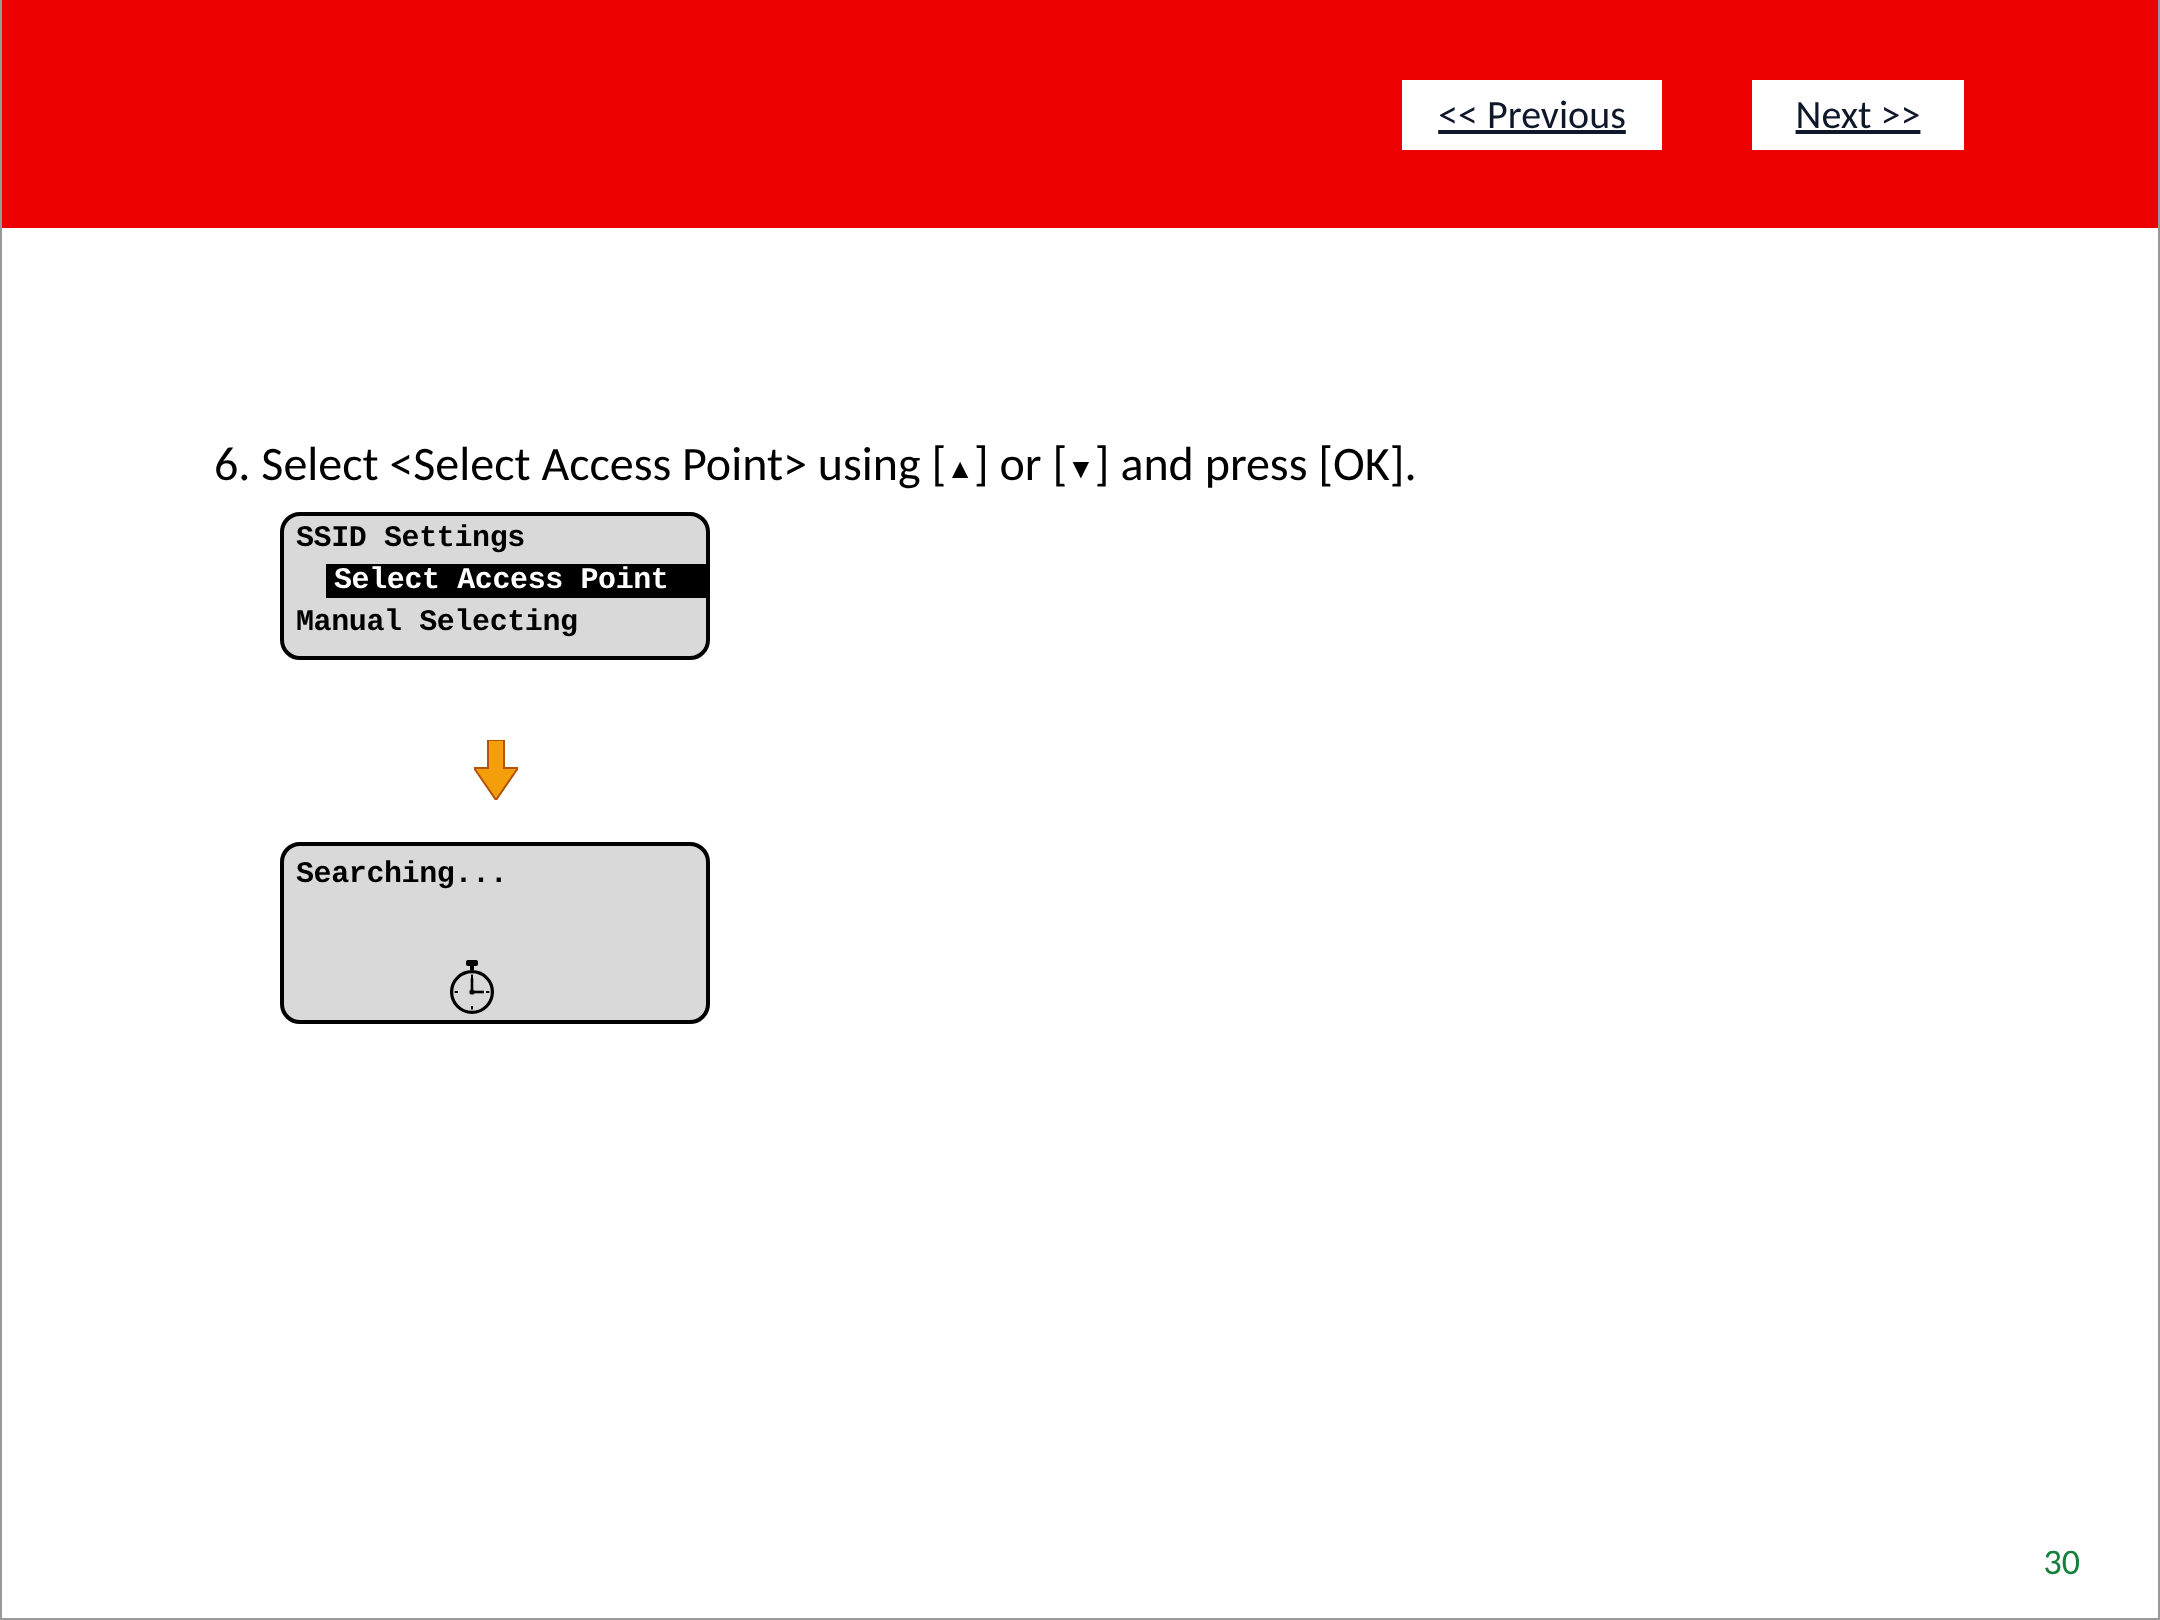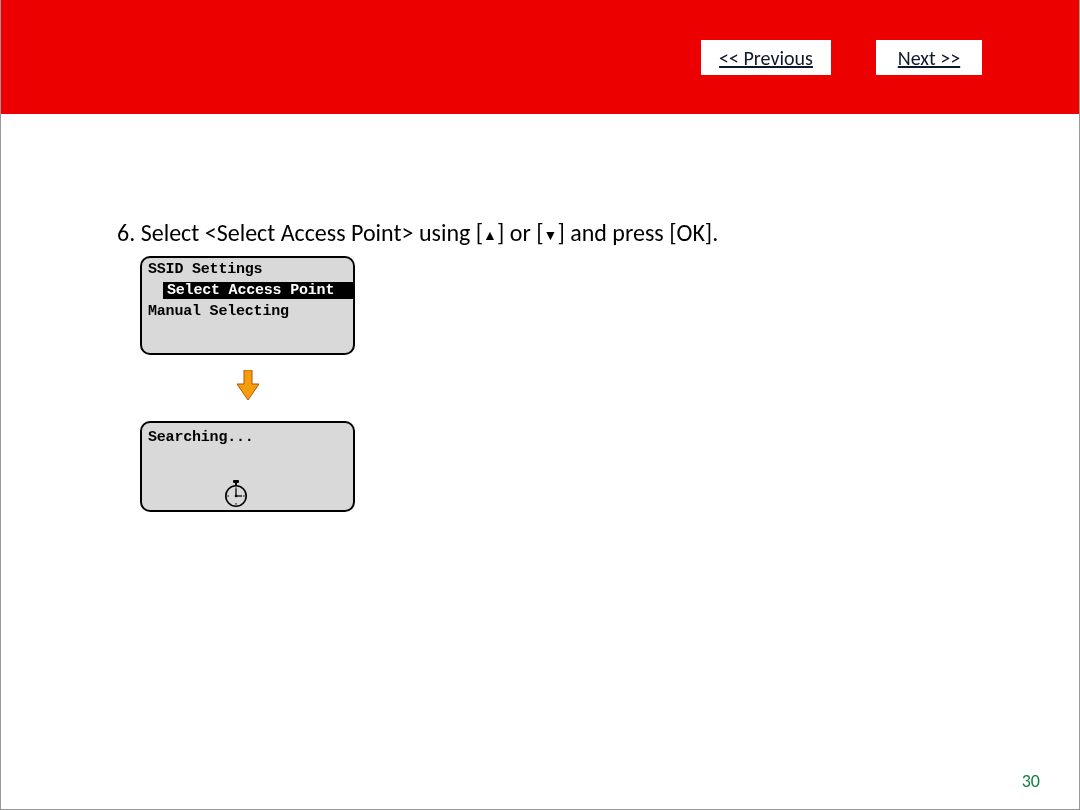--- a/index.html
+++ b/index.html
@@ -44,36 +44,36 @@
       font-size: 20px;
       text-decoration: underline;
       cursor: pointer;
       border: 1px solid #fff;
     }
     .nav-prev { left: 700px; width: 130px; }
     .nav-next { left: 875px; width: 106px; }
 
     .instruction {
       position: absolute;
-      left: 117px;
+      left: 107px;
       top: 218px;
       font-size: 24px;
       color: #000;
     }
     .tri { display:inline-block; font-size: 14px; vertical-align: 1px; }
 
     .lcd {
       position: absolute;
       background: #d9d9d9;
       border: 2px solid #000;
       border-radius: 10px;
       left: 140px;
       width: 215px;
     }
-    .lcd1 { top: 256px; height: 99px; }
+    .lcd1 { top: 256px; height: 74px; }
     .lcd2 { top: 421px; height: 91px; }
 
     .lcd-text {
       font-family: "Courier New", monospace;
       font-size: 15px;
       font-weight: 600;
       letter-spacing: -0.2px;
       color: #000;
       padding: 3px 6px;
       white-space: nowrap;

